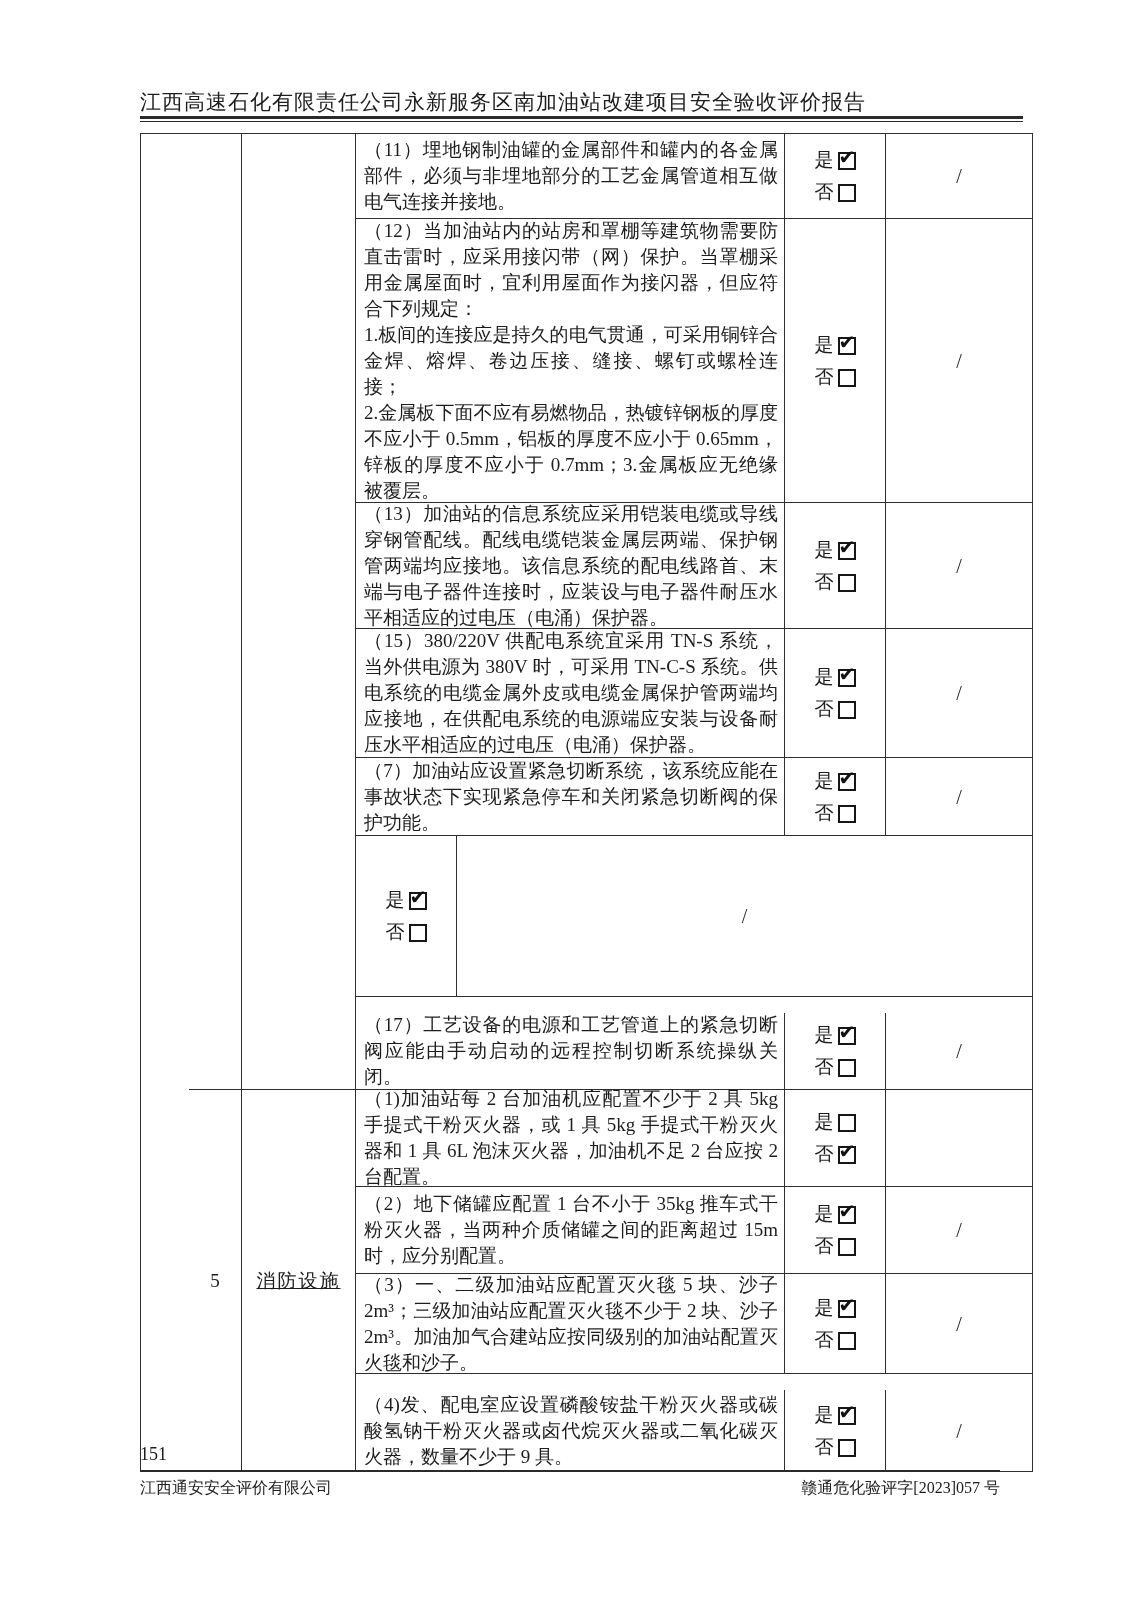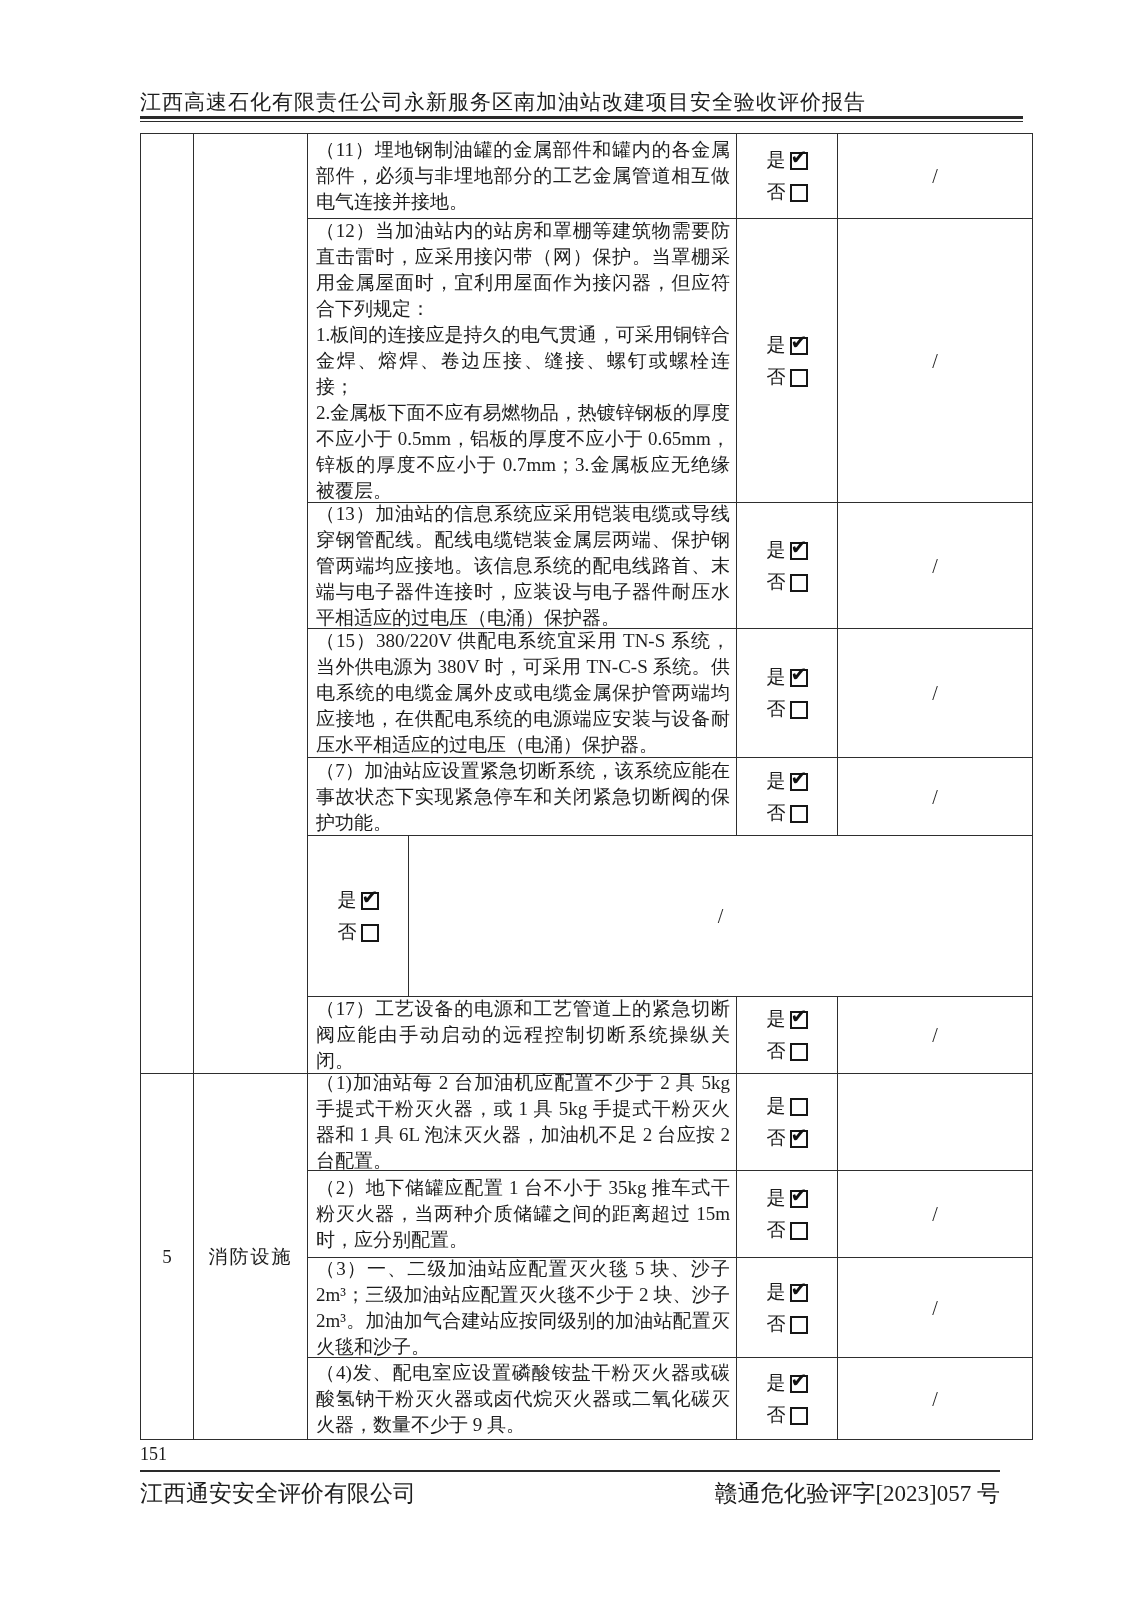--- a/index.html
+++ b/index.html
@@ -15,34 +15,34 @@
     text-align:left; font-size:21px; letter-spacing:1px; white-space:nowrap;
   }
   .title-rule {
     position:absolute; left:140px; top:116px; width:883px; height:2px;
     border-top:3px solid #2a2a2a; border-bottom:1px solid #2a2a2a;
   }
   
   .tbl {
     position:absolute; left:140px; top:133px; width:893px;
     border:1.5px solid #2e2e2e; box-sizing:border-box;
-    font-size:19px; line-height:26px;
+    font-size:19px; line-height:26px;padding-left:48px;
   }
   .section { display:flex; }
   .section.first { border-bottom:1px solid #2e2e2e; }
   .seq-cell, .cat-cell {
     display:flex; align-items:center; justify-content:center;
     border-right:1px solid #2e2e2e; box-sizing:border-box;
     text-align:center;
   }
   .seq-cell { width:53px; }
-  .cat-cell { width:114px; letter-spacing:2px; }
+  .cat-cell { width:114px; letter-spacing:2px;text-decoration:underline; }
   .rows { flex:1; display:flex; flex-direction:column; }
   .row { display:flex; border-bottom:1px solid #2e2e2e; box-sizing:border-box; }
-  .row:last-child { border-bottom:none; }
+  .row:last-child { border-bottom:none;margin-top:16px; }
   .cell { box-sizing:border-box; }
   .cell.content {
     width:429px; border-right:1px solid #2e2e2e;
     display:flex; align-items:center;
     padding:3px 6px 3px 8px;
   }
   .cell.content .txt {
     width:100%; white-space:pre-wrap; text-align:justify;
   }
   .cell.yesno {
@@ -73,21 +73,21 @@
     position:absolute; left:140px; top:1444px; width:860px;
     font-size:18px;
   }
   .footer-rule {
     position:absolute; left:140px; top:1470px; width:860px; height:0;
     border-top:2px solid #2a2a2a;
   }
   .footer-row {
     position:absolute; left:140px; top:1478px; width:860px;
     display:flex; justify-content:space-between;
-    font-size:23px;
+    font-size:16px;
   }
 </style>
 </head>
 <body>
 
 <div class="page">
 
   <div class="doc-title">江西高速石化有限责任公司永新服务区南加油站改建项目安全验收评价报告</div>
   <div class="title-rule"></div>
 

